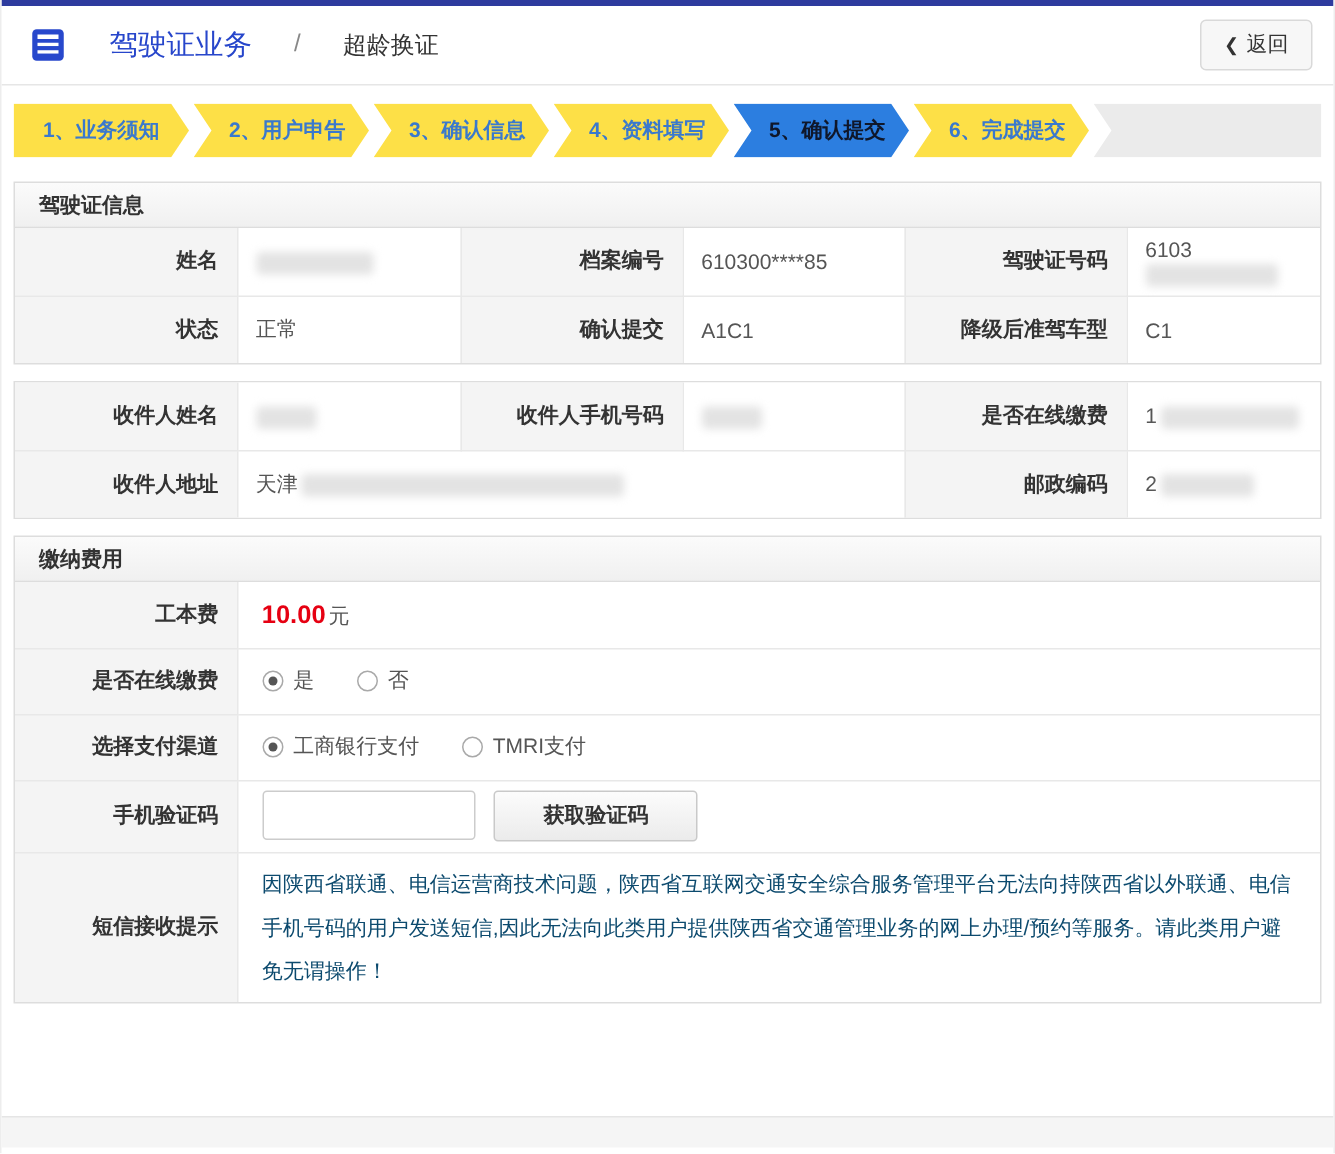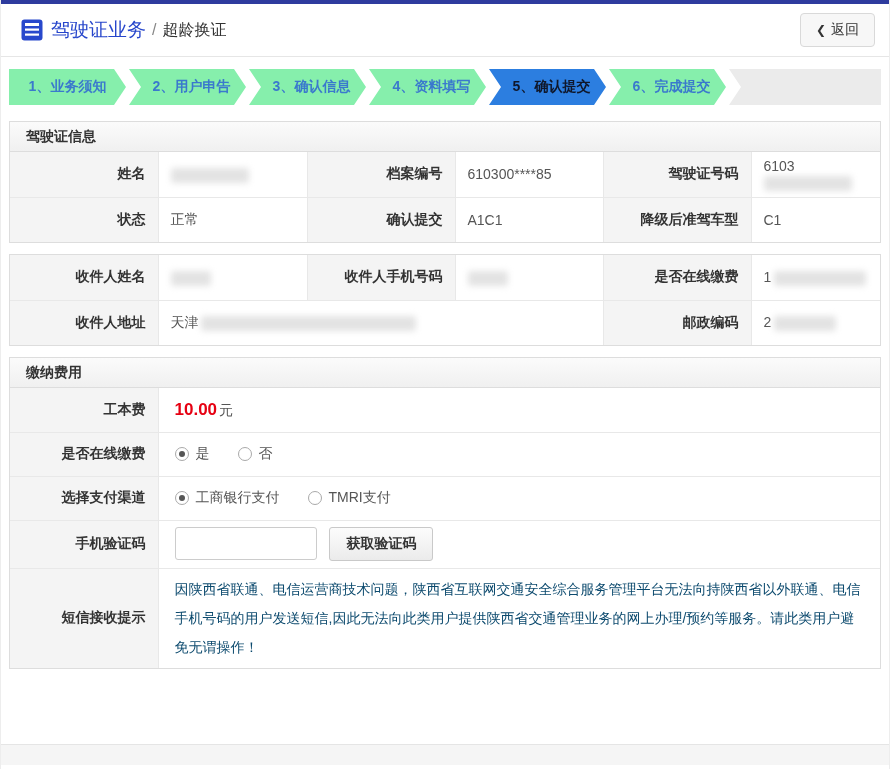--- a/index.html
+++ b/index.html
@@ -7,32 +7,32 @@
   body {
     font-family: "Liberation Sans", "DejaVu Sans", sans-serif;
     font-size: 14px; color:#333; background:#fff;
   }
   .page { width:890px; height:769px; position:relative; background:#fff;
           border-left:1px solid #ededed; border-right:1px solid #ededed; overflow:hidden; }
   .topbar { height:4px; background:#2e3b9e; }
 
   
   .header { height:53px; display:flex; align-items:center; padding:0 14px 0 20px;
-            border-bottom:1px solid #e6e6e6; }
+            border-bottom:1px solid #e6e6e6;gap:22px; }
   .title-icon { width:22px; height:22px; margin-right:8px; flex:0 0 auto; }
   .page-title { font-size:19px; color:#2746cb; }
   .sep { color:#888; font-size:16px; margin:0 6px; }
   .page-subtitle { font-size:16px; color:#333; }
   .back-btn { margin-left:auto; background:#f7f7f7; border:1px solid #d9d9d9; border-radius:4px;
               padding:7px 15px; font-size:14px; color:#333; cursor:pointer; display:flex; align-items:center; }
   .back-btn .chev { font-size:12px; margin-right:5px; color:#333; }
 
   
   .steps { display:flex; margin:12px 8px 16px; height:36px; }
-  .step { width:117px; margin-right:3px; background:#86efac; color:#3a79cd; font-weight:bold;
+  .step { width:117px; margin-right:3px; background:#fde047; color:#3a79cd; font-weight:bold;
           font-size:14px; display:flex; align-items:center; justify-content:center; padding-left:8px;
           clip-path: polygon(0 0, calc(100% - 12px) 0, 100% 50%, calc(100% - 12px) 100%, 0 100%, 12px 50%); }
   .step:first-child { padding-left:0;
           clip-path: polygon(0 0, calc(100% - 12px) 0, 100% 50%, calc(100% - 12px) 100%, 0 100%); }
   .step.active { background:#2c7ee0; color:#0f172a; }
   .step-filler { flex:1; background:#ebebeb;
           clip-path: polygon(0 0, 100% 0, 100% 100%, 0 100%, 12px 50%); }
 
   
   .section { margin:0 8px 11px; border:1px solid #ddd; }
@@ -51,21 +51,21 @@
   
   .radio-group { display:flex; align-items:center; }
   .radio-opt { display:flex; align-items:center; margin-right:28px; color:#555; cursor:pointer; }
   .radio { display:inline-block; width:14px; height:14px; border:1px solid #a9a9a9; border-radius:50%;
            background:#fff; margin-right:7px; position:relative; flex:0 0 auto; }
   .radio.checked::after { content:""; position:absolute; left:3px; top:3px; right:3px; bottom:3px;
            background:#555; border-radius:50%; }
 
   .code-input { width:142px; height:33px; border:1px solid #ccc; border-radius:3px; padding:0 8px;
                 font-size:14px; font-family:inherit; }
-  .code-btn { height:34px; padding:0 16px; margin-left:9px; background:linear-gradient(#fcfcfc,#ebebeb);
+  .code-btn { height:34px; padding:0 32px; margin-left:9px; background:linear-gradient(#fcfcfc,#ebebeb);
               border:1px solid #c9c9c9; border-radius:3px; font-size:14px; font-weight:bold; color:#333;
               cursor:pointer; font-family:inherit; }
 
   .tip-cell { height:72px !important; }
   .tip-text { color:#0c4a6e; line-height:29px; padding:6px 16px 6px 0; font-size:14px; }
 
   
   .redact { display:inline-block; height:15px; border-radius:3px; background:#e3e3e3;
             filter:blur(3px); vertical-align:middle; }
 

